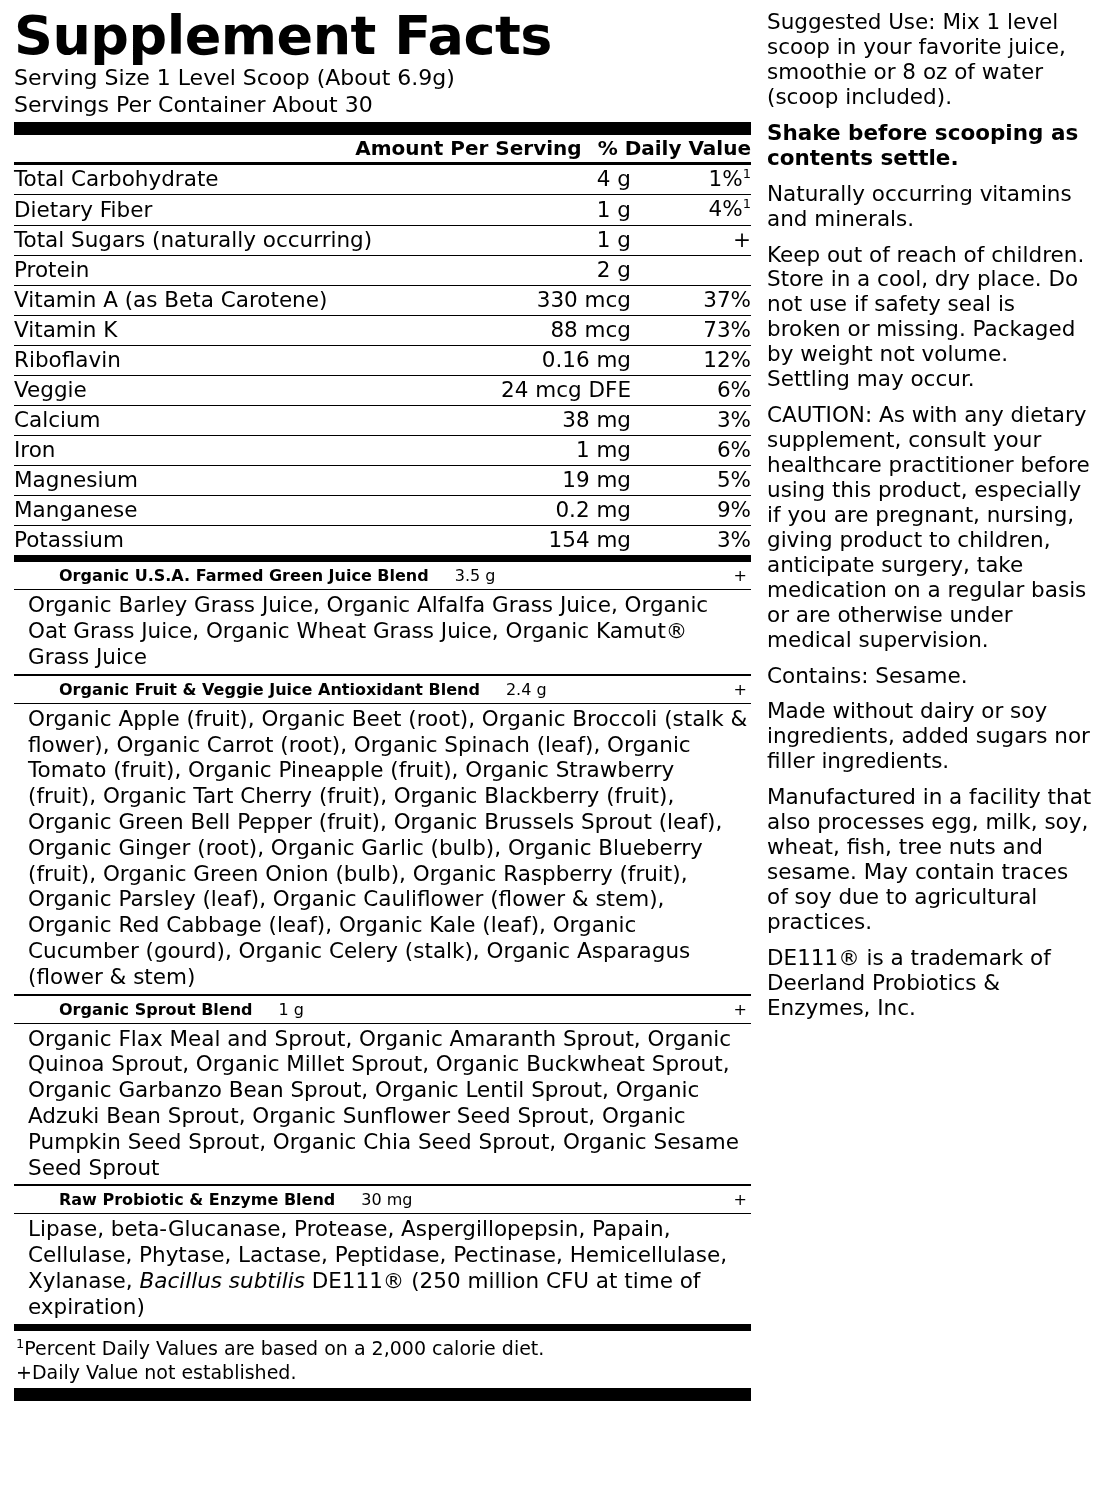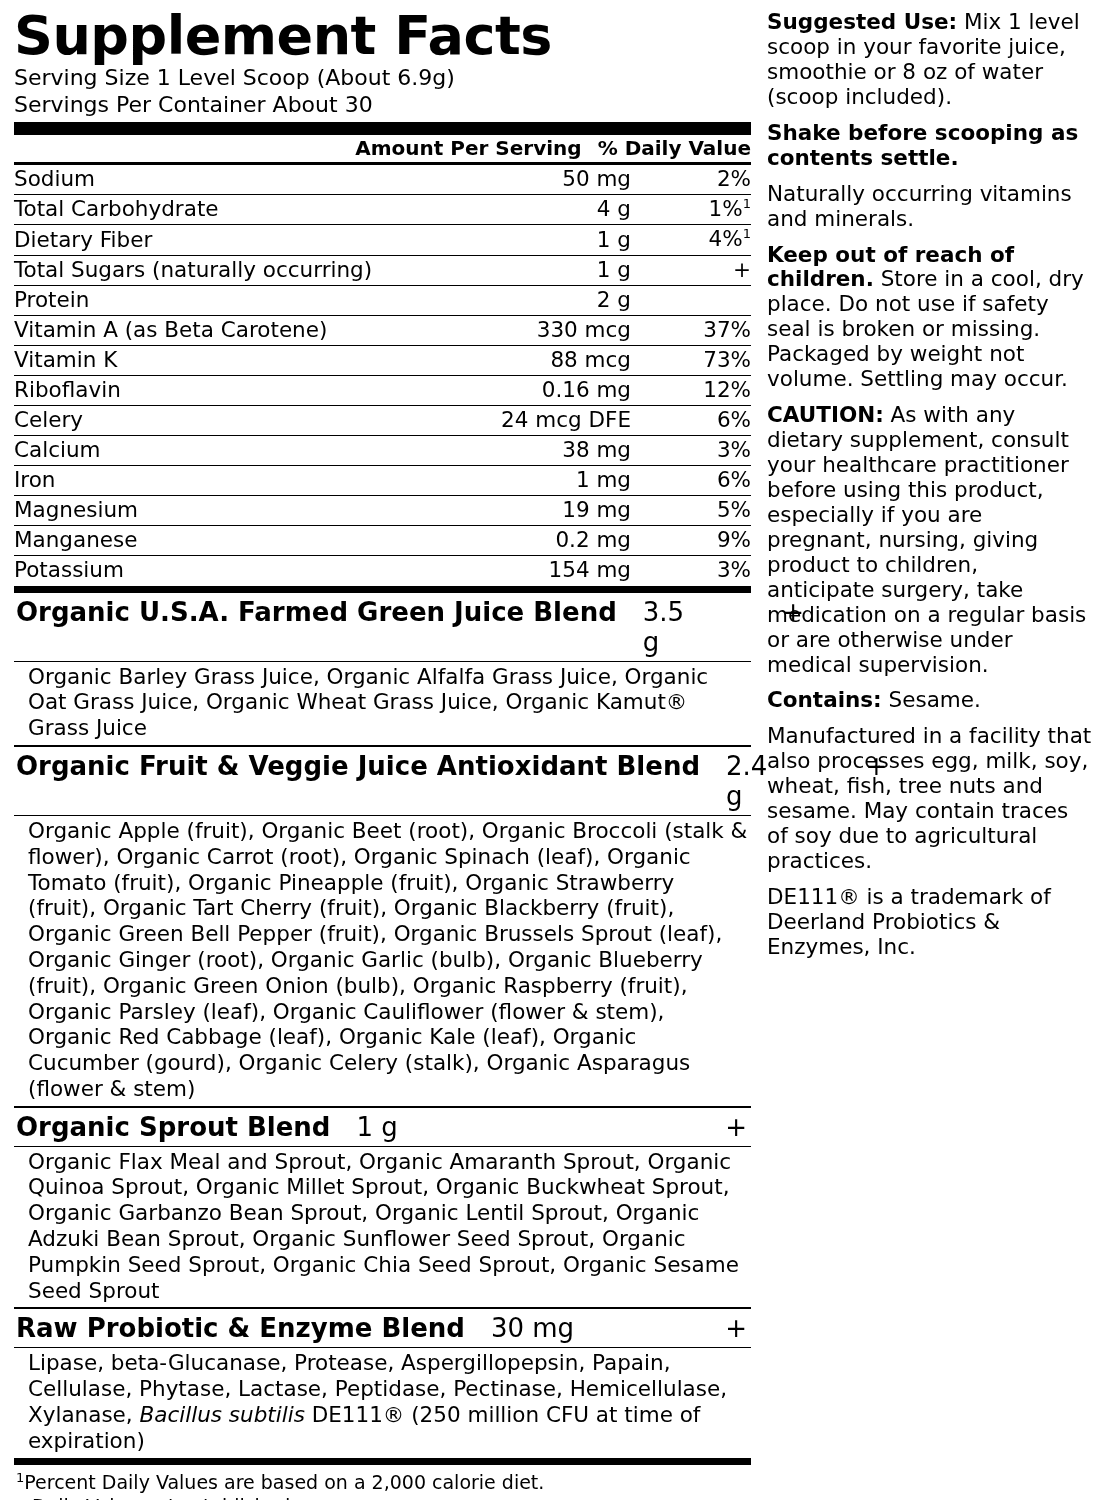--- a/index.html
+++ b/index.html
@@ -97,23 +97,24 @@
   .hdr-amt {
     text-align: right;
     font-weight: bold;
   }
   sup.fn { font-size: 13px; vertical-align: super; }
 
   
   .blend-head {
     display: flex;
     align-items: baseline;
-    font-size: 26px;
+    font-size: 16px;
     font-weight: bold;
     padding: 4px 0 4px 2px;
+    margin-left: 43px;
   }
   .blend-head .bname { flex: 0 0 auto; }
   .blend-head .bamt {
     flex: 1 1 auto;
     text-align: left;
     padding-left: 26px;
     font-weight: normal;
   }
   .blend-head .bdv {
     flex: 0 0 auto;
@@ -136,21 +137,21 @@
     padding: 5px 2px 4px 2px;
   }
   .footnotes sup { font-size: 13px; }
 
   
   .right-col p {
     margin: 0 0 11px 0;
     font-size: 21.5px;
     line-height: 1.16;
   }
-  .right-col b { font-weight: bold; }
+  .right-col b { font-weight: normal; }
   .bold-block {
     font-weight: bold;
     font-size: 21.5px;
     line-height: 1.16;
     margin: 0 0 11px 0;
   }
 </style>
 </head>
 <body>
 
@@ -175,25 +176,20 @@
             <td class="amt hdr-amt" style="padding-right:16px;">Amount Per Serving</td>
             <td class="dv">% Daily Value</td>
           </tr>
         </tbody>
       </table>
       <div class="rule-thin"></div>
 
       <table class="nutri">
         <tbody>
           <tr>
-            <td class="nm">Sodium</td>
-            <td class="amt">50 mg</td>
-            <td class="dv">2%</td>
-          </tr>
-          <tr>
             <td class="nm">Total Carbohydrate</td>
             <td class="amt">4 g</td>
             <td class="dv"><span>1%</span><sup class="fn">1</sup></td>
           </tr>
           <tr>
             <td class="nm indent1">Dietary Fiber</td>
             <td class="amt">1 g</td>
             <td class="dv"><span>4%</span><sup class="fn">1</sup></td>
           </tr>
           <tr>
@@ -215,21 +211,21 @@
             <td class="nm">Vitamin K</td>
             <td class="amt">88 mcg</td>
             <td class="dv">73%</td>
           </tr>
           <tr>
             <td class="nm">Riboflavin</td>
             <td class="amt">0.16 mg</td>
             <td class="dv">12%</td>
           </tr>
           <tr>
-            <td class="nm">Celery</td>
+            <td class="nm">Veggie</td>
             <td class="amt">24 mcg DFE</td>
             <td class="dv">6%</td>
           </tr>
           <tr>
             <td class="nm">Calcium</td>
             <td class="amt">38 mg</td>
             <td class="dv">3%</td>
           </tr>
           <tr>
             <td class="nm">Iron</td>
@@ -308,20 +304,21 @@
       <p class="bold-block">Shake before scooping as contents settle.</p>
 
       <p>Naturally occurring vitamins and minerals.</p>
 
       <p><b>Keep out of reach of children.</b> <span>Store in a cool, dry place. Do not use if safety seal is broken or missing. Packaged by weight not volume. Settling may occur.</span></p>
 
       <p><b>CAUTION:</b><span> As with any dietary supplement, consult your healthcare practitioner before using this product, especially if you are pregnant, nursing, giving product to children, anticipate surgery, take medication on a regular basis or are otherwise under medical supervision.</span></p>
 
       <p><b>Contains:</b><span> Sesame.</span></p>
 
+      <p>Made without dairy or soy ingredients, added sugars nor filler ingredients.</p>
 
       <p>Manufactured in a facility that also processes egg, milk, soy, wheat, fish, tree nuts and sesame. May contain traces of soy due to agricultural practices.</p>
 
       <p>DE111® is a trademark of Deerland Probiotics &amp; Enzymes, Inc.</p>
     </div>
 
   </div>
 </div>
 
 </body></html>

